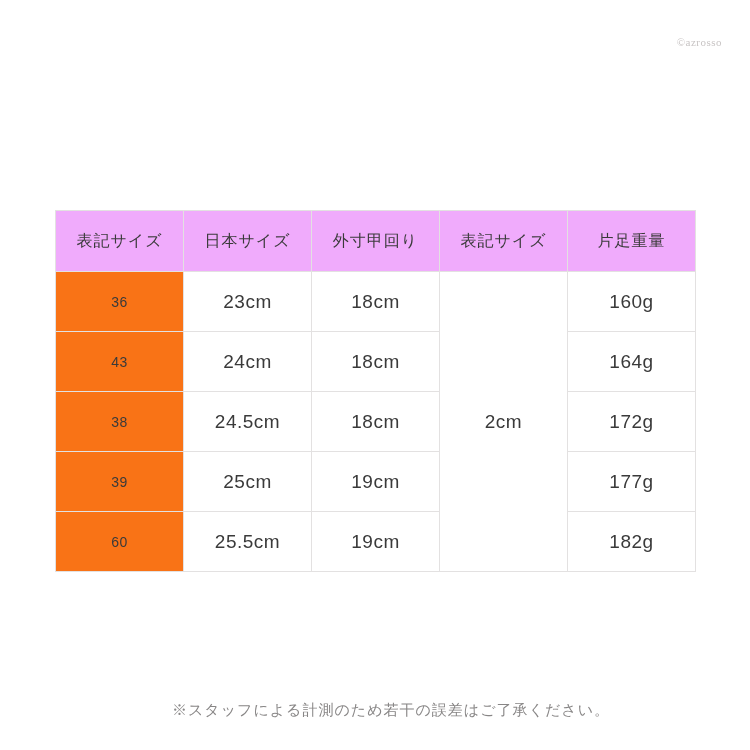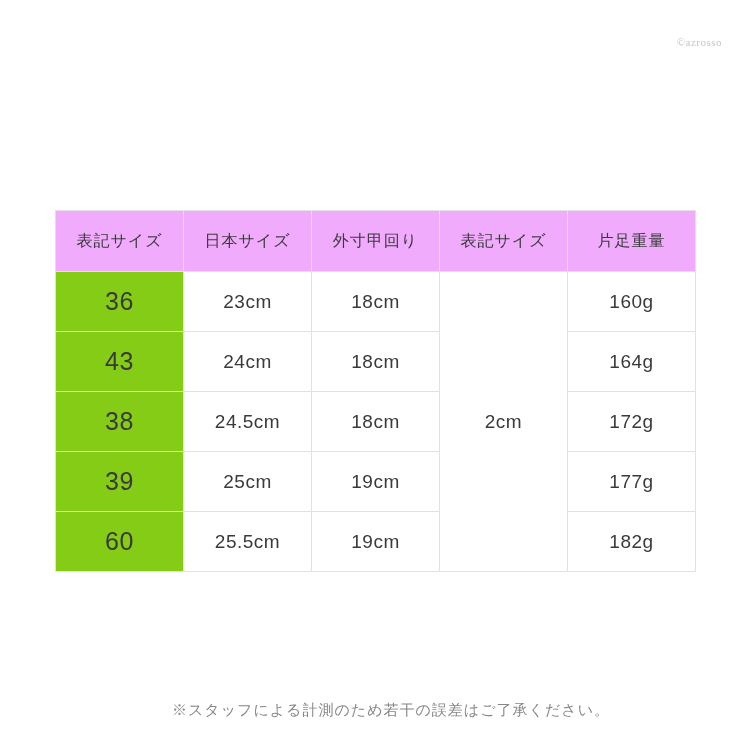--- a/index.html
+++ b/index.html
@@ -65,22 +65,22 @@
     background: #f0abfc;
     letter-spacing: 1px;
   }
   table.size-table tbody td {
     height: 57px;
     font-size: 19px;
     font-weight: 400;
     letter-spacing: 0.5px;
   }
   table.size-table tbody td.col-label {
-    font-size: 25px;
-    background: #84cc16;
+    font-size: 14px;
+    background: #f97316;
   }
   table.size-table tbody td.heel-cell {
     font-size: 19px;
     vertical-align: middle;
   }
   .col-1 { width: 128px; }
   .col-2 { width: 128px; }
   .col-3 { width: 128px; }
   .col-4 { width: 128px; }
   .col-5 { width: 128px; }

